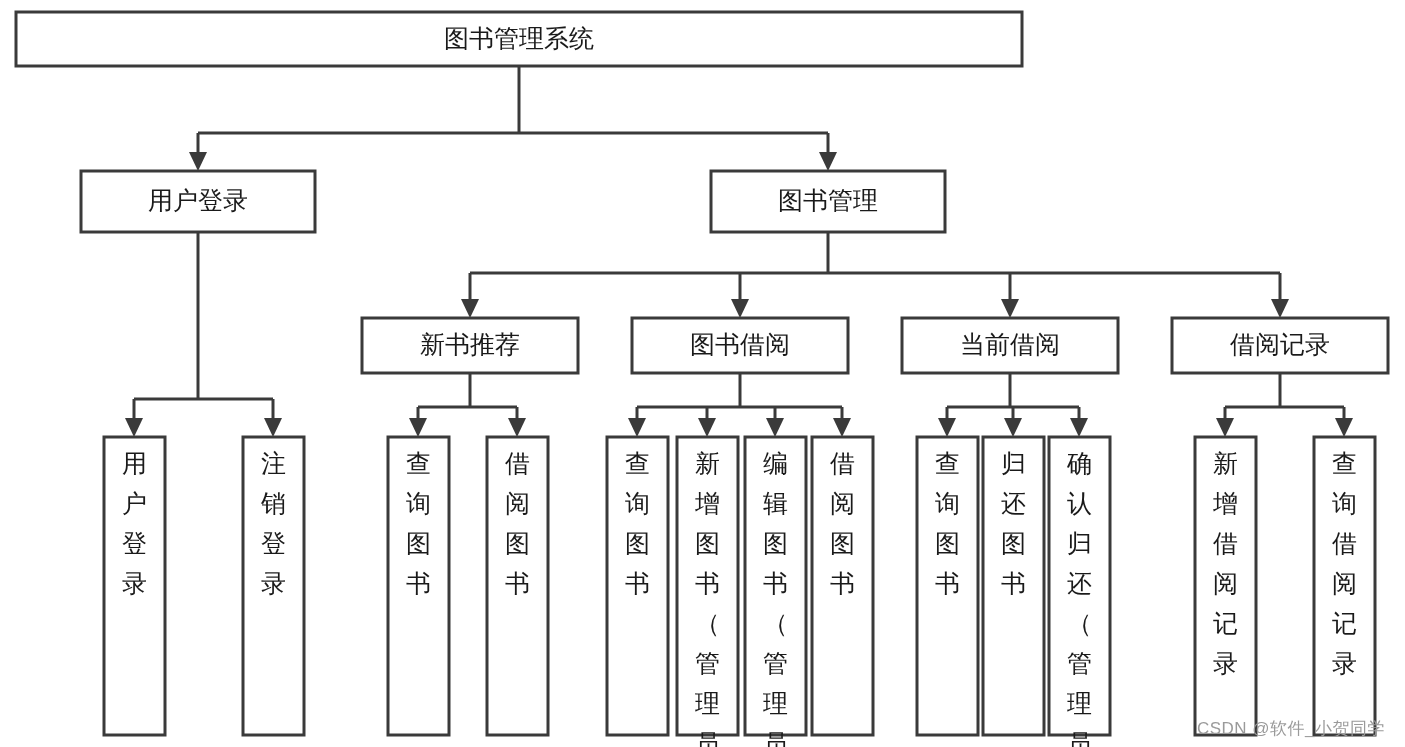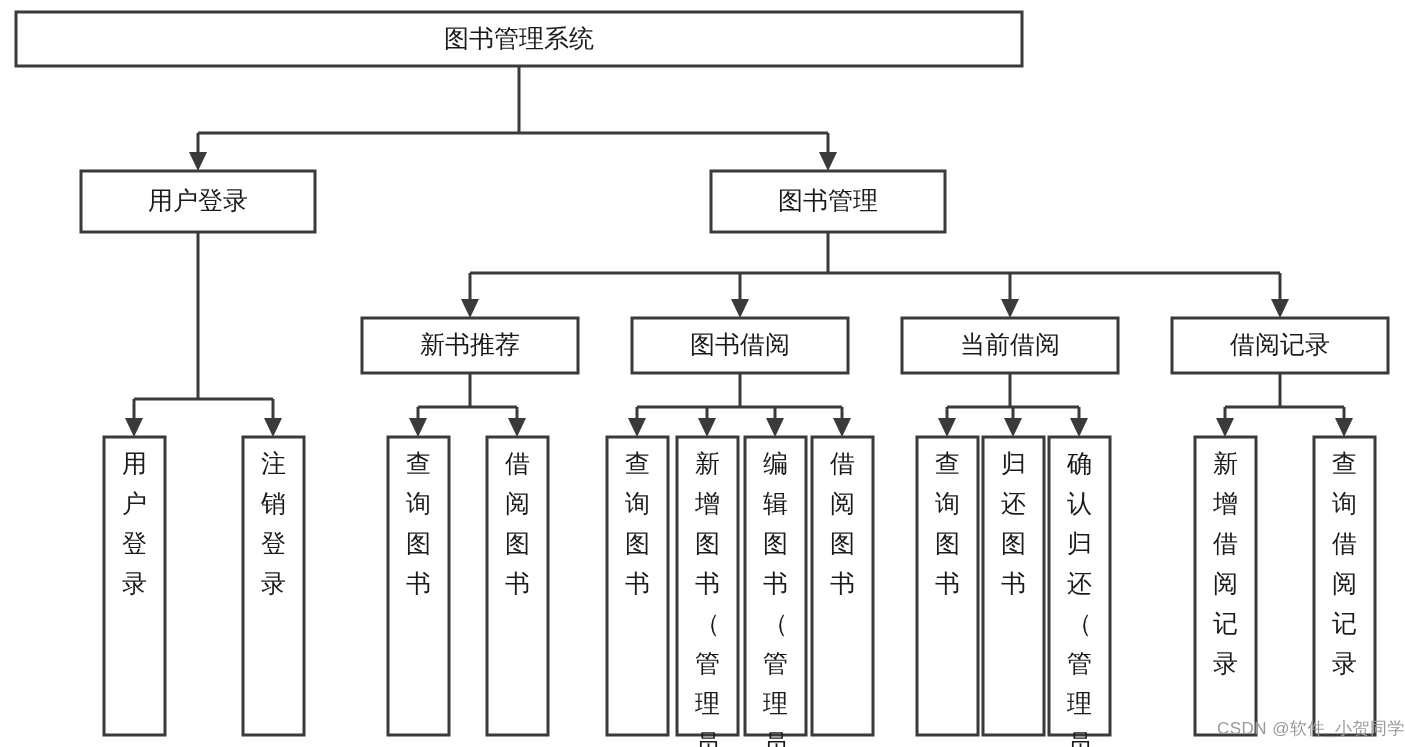--- a/index.html
+++ b/index.html
@@ -17,21 +17,21 @@
   .node-label{
     font-family:"Liberation Sans","DejaVu Sans",sans-serif;
     fill:#1a1a1a;
     text-anchor:middle;
     dominant-baseline:middle;
   }
   .label-h{font-size:25px;}
   .label-v{font-size:25px;}
   .watermark{
     position:absolute;
-    right:0;bottom:7px;
+    right:20px;bottom:7px;
     font-size:17px;
     color:#9a9a9a;
     font-family:"Liberation Sans","DejaVu Sans",sans-serif;
     white-space:nowrap;
     letter-spacing:0.5px;
     user-select:none;
   }
 </style>
 </head>
 <body>

